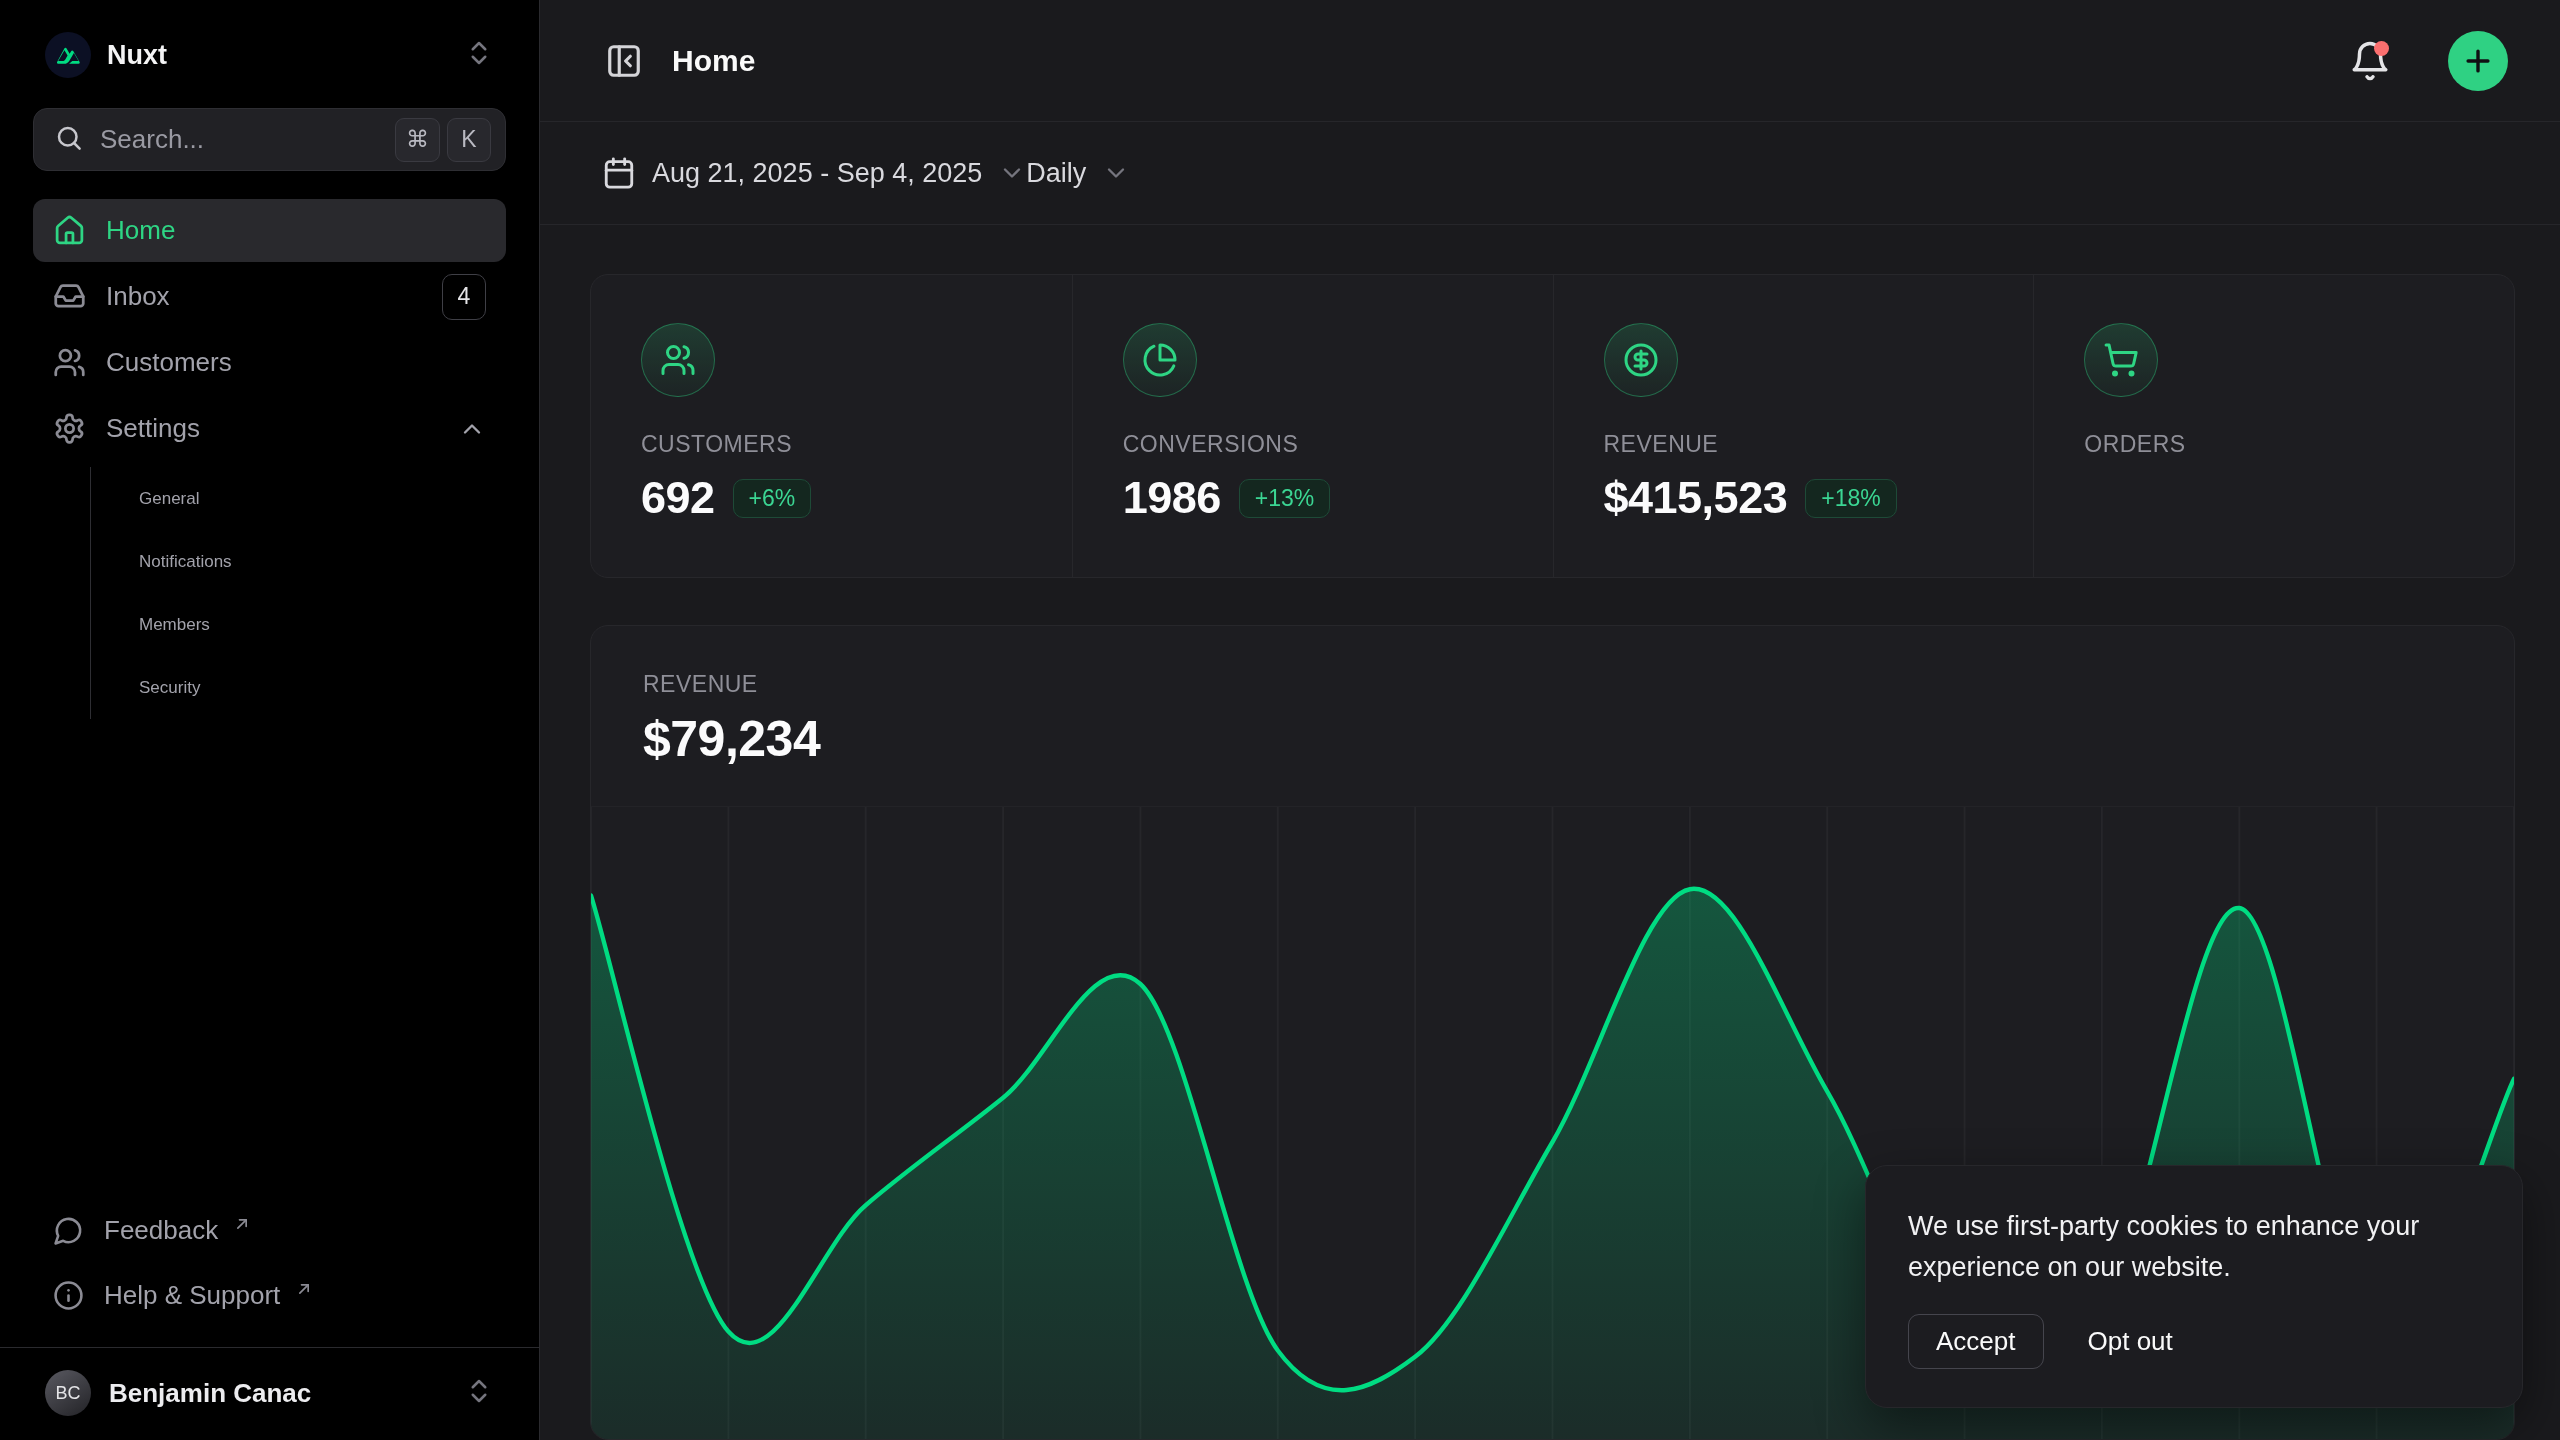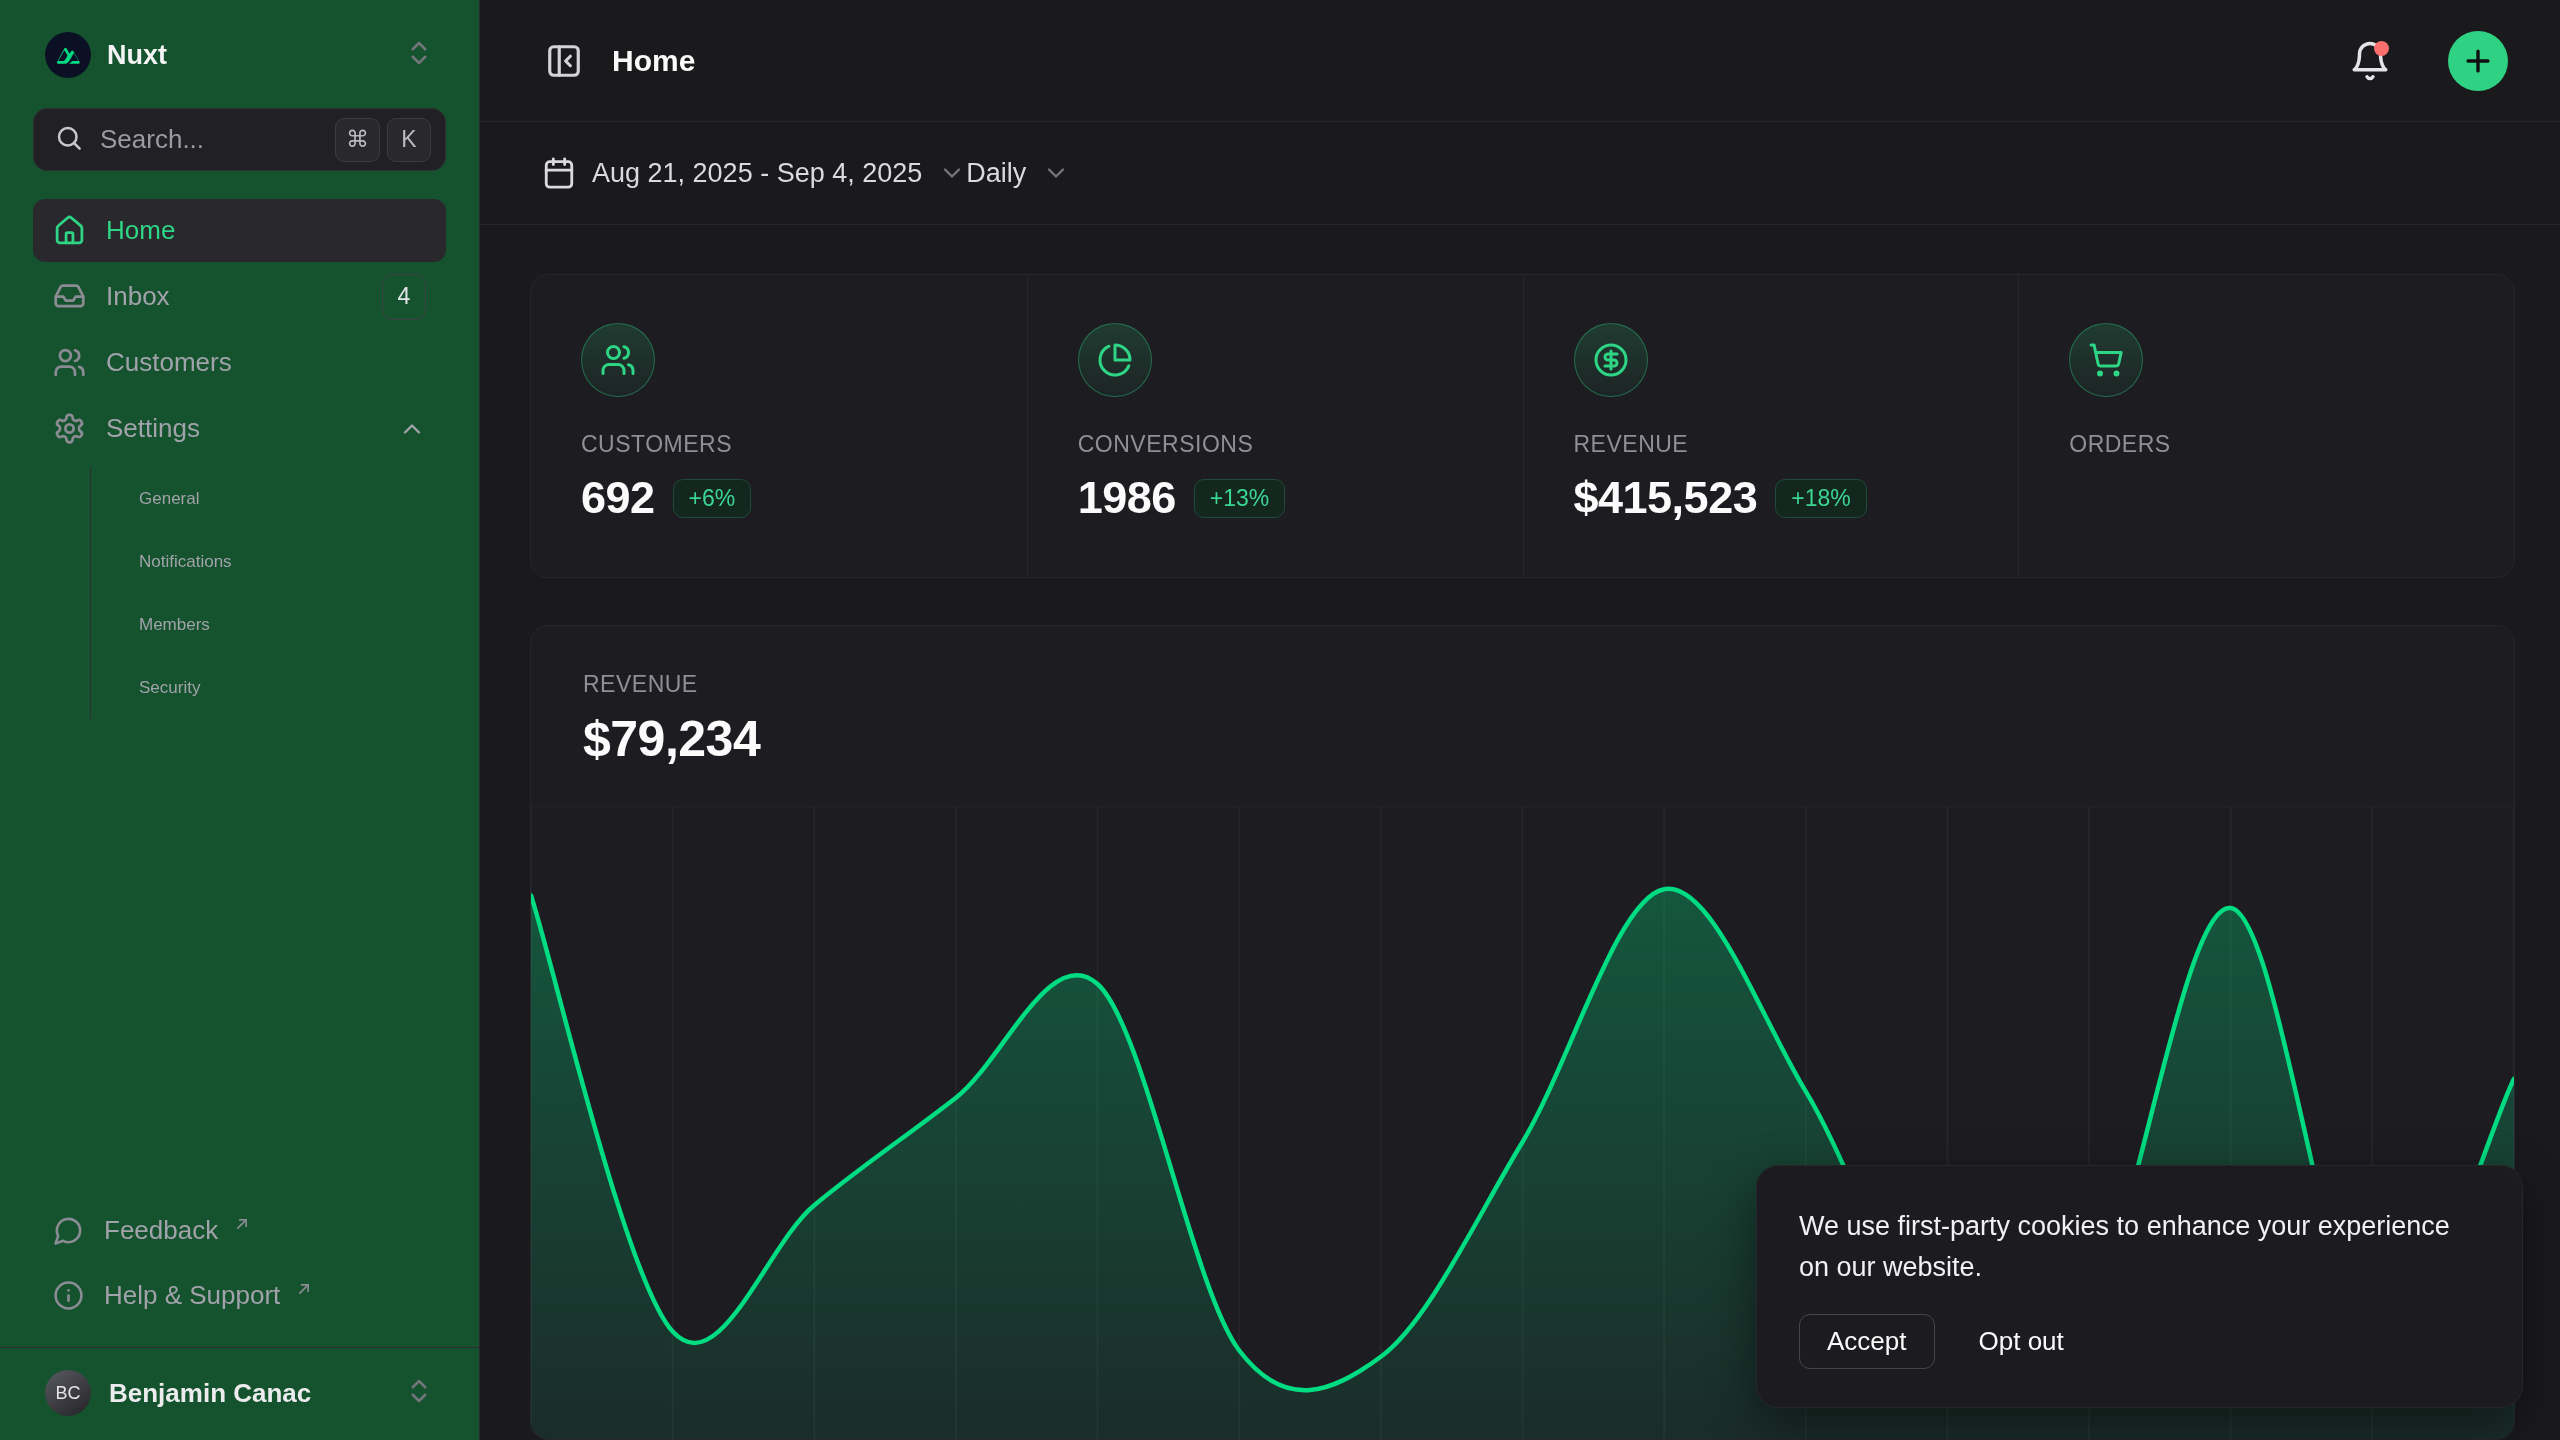--- a/index.html
+++ b/index.html
@@ -4,21 +4,21 @@
 <style>
   * { margin:0; padding:0; box-sizing:border-box; }
   html,body { background:#000; }
   body { font-family:"Liberation Sans","DejaVu Sans",sans-serif; color:#fafafa; }
   .viewport {
     position:relative; width:2560px; height:1440px; overflow:hidden;
     background:#1a1a1d; display:flex;
   }
   
   .sidebar {
-    width:480px; height:100%; background:#14532d; border-right:1px solid #2a2a2e;
+    width:540px; height:100%; background:#000000; border-right:1px solid #2a2a2e;
     display:flex; flex-direction:column; padding:24px 33px 0; flex-shrink:0;
   }
   .ws-row { display:flex; align-items:center; gap:16px; padding:8px 12px; border-radius:12px; cursor:pointer; }
   .ws-logo { width:46px; height:46px; border-radius:50%; background:#0c1024; display:flex; align-items:center; justify-content:center; flex-shrink:0; }
   .ws-logo svg { width:30px; height:30px; }
   .ws-name { font-size:27px; font-weight:700; color:#f4f4f5; flex:1; }
   .chevrons-updown { color:#75757e; }
   .search-box {
     margin-top:22px; height:63px; border:1px solid #2e2e33; background:#212125;
     border-radius:14px; display:flex; align-items:center; padding:0 14px 0 20px; gap:16px; cursor:text;
@@ -106,21 +106,21 @@
     margin-top:47px; border:1px solid #27272b; background:#1d1d21; border-radius:18px;
     flex:1; display:flex; flex-direction:column; overflow:hidden;
   }
   .revenue-head { padding:45px 52px 38px; }
   .revenue-label { font-size:23px; letter-spacing:.5px; color:#8f8f98; font-weight:500; }
   .revenue-value { margin-top:12px; font-size:50px; font-weight:700; color:#fbfbfc; letter-spacing:-.5px; }
   .chart-area { flex:1; position:relative; border-top:1px solid #232327; }
   .chart-area svg { position:absolute; inset:0; width:100%; height:100%; display:block; }
   
   .cookie {
-    position:absolute; right:37px; bottom:32px; width:767px; min-height:218px;
+    position:absolute; right:37px; bottom:32px; width:658px; min-height:218px;
     background:#1c1c20; border:1px solid #27272b; border-radius:22px; padding:40px 42px 38px;
     box-shadow:0 18px 50px rgba(0,0,0,.45); z-index:10;
   }
   .cookie-msg { font-size:27px; line-height:1.52; color:#f1f1f3; }
   .cookie-actions { margin-top:26px; display:flex; gap:40px; }
   .accept-btn {
     border:1px solid #45454d; background:transparent; color:#fafafa; font-family:inherit;
     font-size:26px; padding:11px 27px; border-radius:11px; cursor:pointer;
   }
   .optout-btn { background:none; border:none; color:#fafafa; font-family:inherit; font-size:26px; cursor:pointer; padding:11px 4px; }

